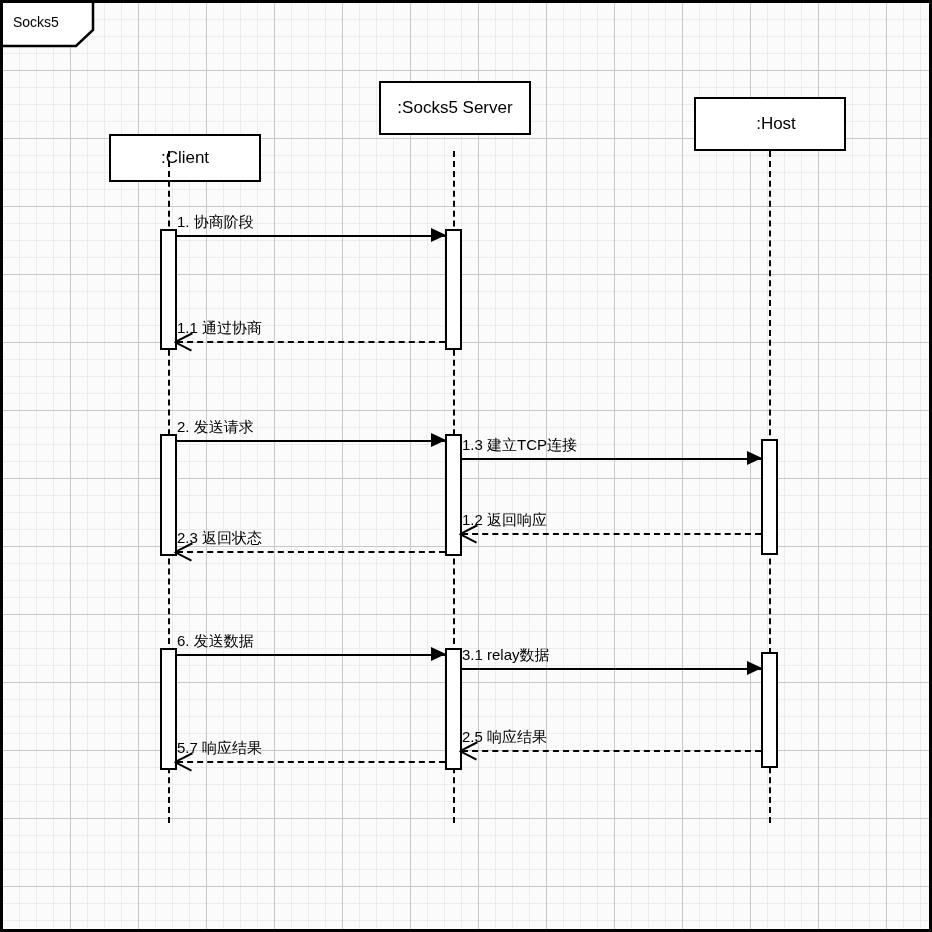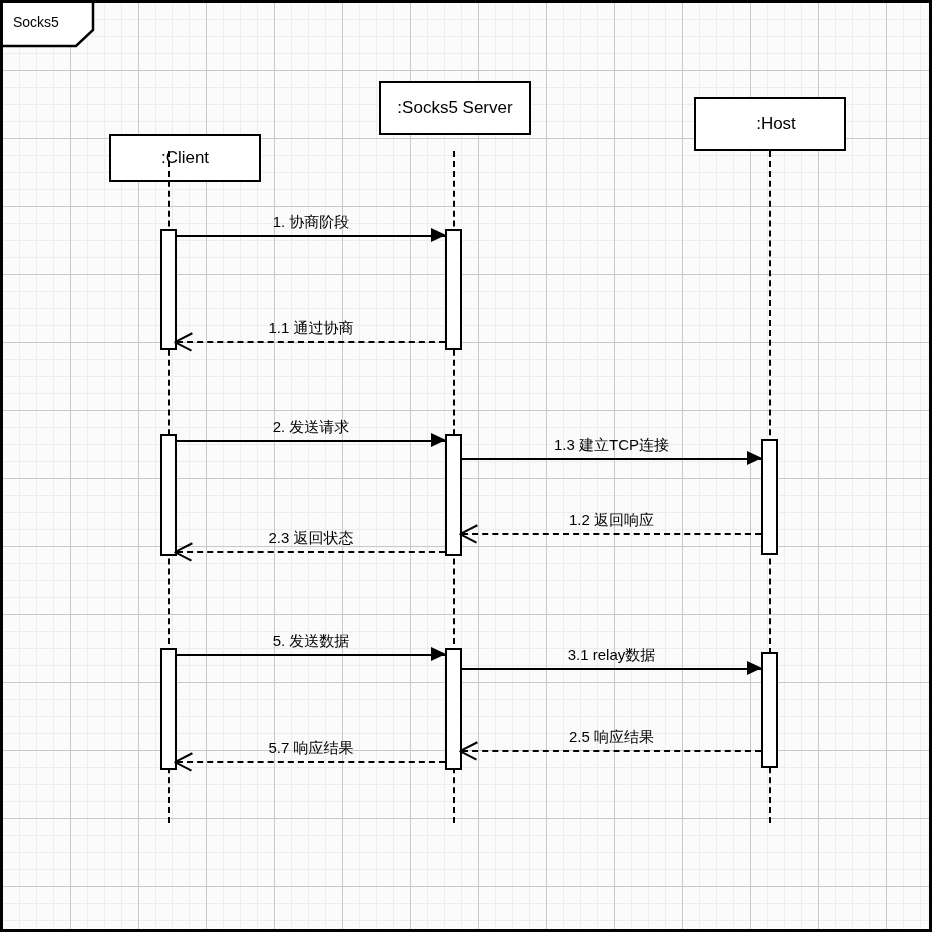--- a/index.html
+++ b/index.html
@@ -88,21 +88,21 @@
     width: 100%;
     height: 0;
     border-top: 2px solid #000000;
   }
   .msg-line.dashed {
     border-top: 2px dashed #000000;
   }
   .msg-label {
     position: absolute;
     width: 100%;
-    text-align: center;
+    text-align: left;
     font-size: 15px;
     color: #000000;
     white-space: nowrap;
     top: -22px;
     left: 0;
   }
   
   .head-solid-right {
     position: absolute;
     right: -1px;
@@ -202,21 +202,21 @@
     <div class="head-open-left"></div>
   </div>
 
   <div class="msg" style="left:174px; top:548px; width:268px;">
     <div class="msg-label">2.3 返回状态</div>
     <div class="msg-line dashed"></div>
     <div class="head-open-left"></div>
   </div>
 
   <div class="msg" style="left:174px; top:651px; width:268px;">
-    <div class="msg-label">5. 发送数据</div>
+    <div class="msg-label">6. 发送数据</div>
     <div class="msg-line"></div>
     <div class="head-solid-right"></div>
   </div>
 
   <div class="msg" style="left:459px; top:665px; width:299px;">
     <div class="msg-label">3.1 relay数据</div>
     <div class="msg-line"></div>
     <div class="head-solid-right"></div>
   </div>
 

